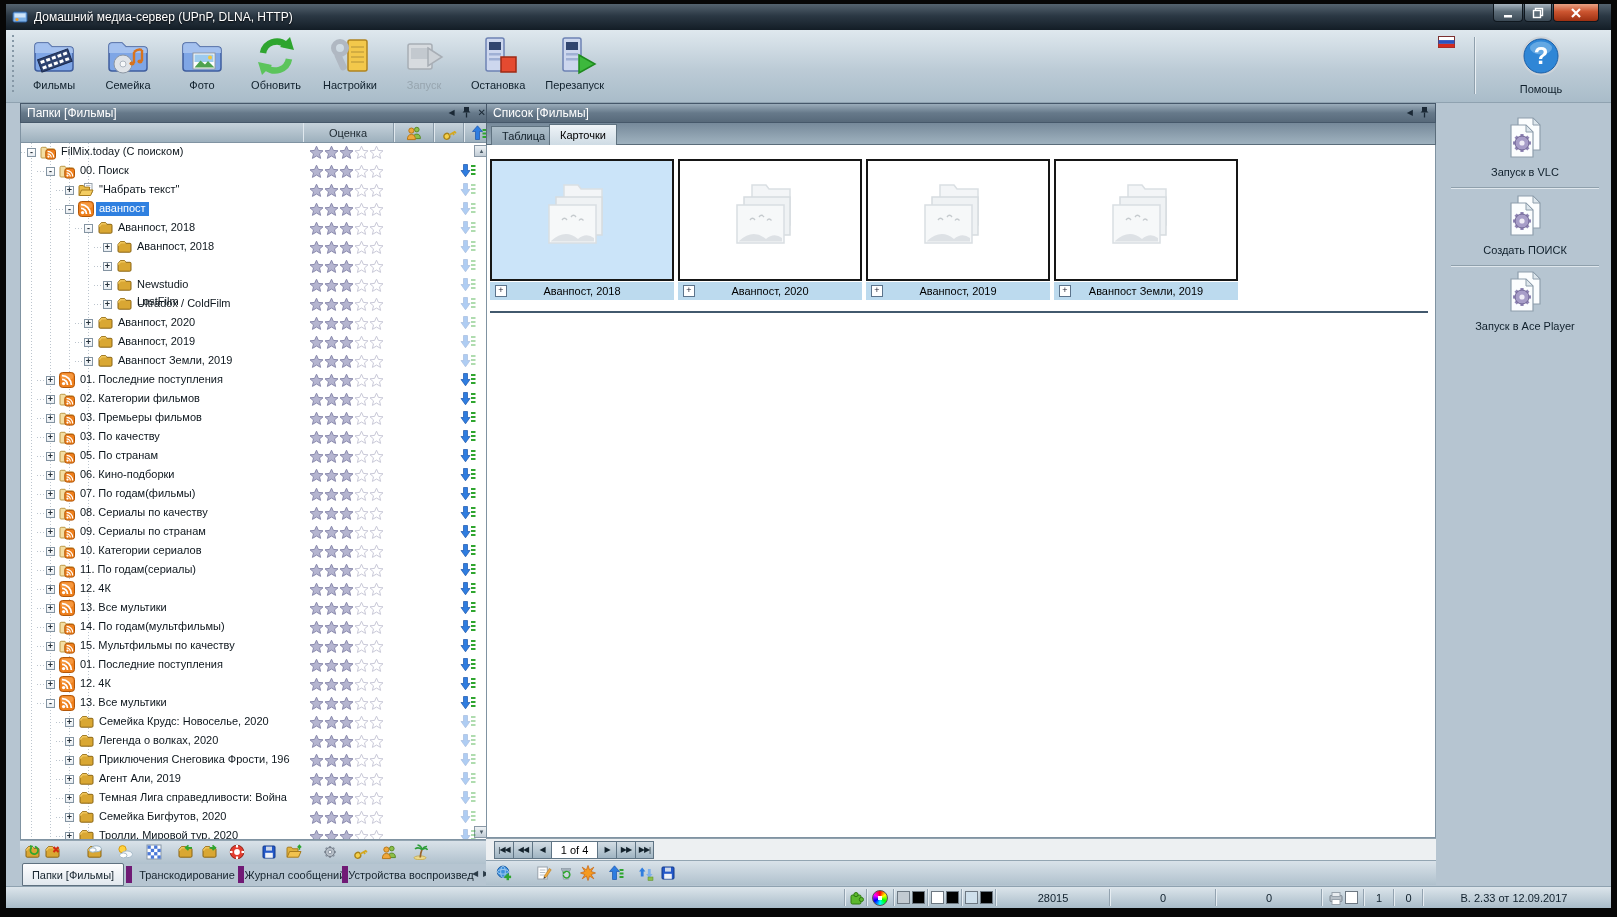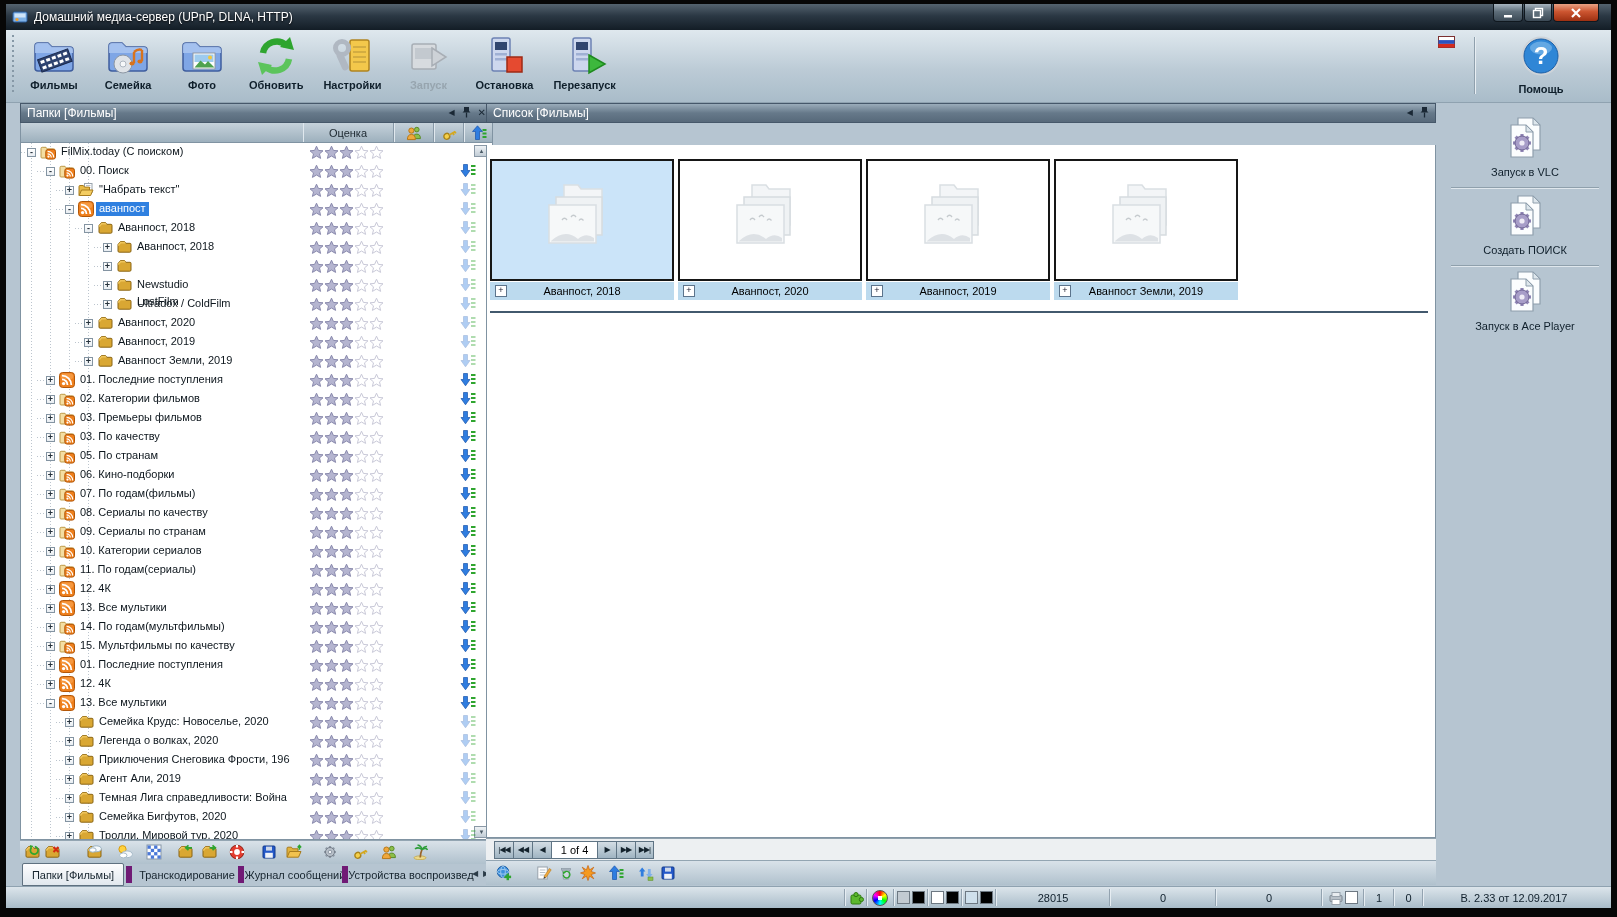--- a/index.html
+++ b/index.html
@@ -19,21 +19,21 @@
   .wbtn.close{width:46px;background:linear-gradient(#e9a183,#cc5530 45%,#9d3012);}
 
   
   .toolbar{position:absolute;left:0;top:26px;width:100%;height:73px;box-sizing:border-box;
     background:linear-gradient(180deg,#dfe8ee,#bccbd6 55%,#a9bcc9);border-bottom:1px solid #8fa2b0;display:flex;}
   .grip{width:6px;height:60px;margin:5px 1px 0 4px;
     background-image:repeating-linear-gradient(to bottom,#8698a6 0 2px,transparent 2px 5px);
     background-size:2px 100%;background-repeat:no-repeat;background-position:center;}
   .tbbtn{display:flex;flex-direction:column;align-items:center;padding:3px 10px 0;min-width:54px;}
   .tbbtn .tbicon{width:46px;height:46px;display:block;}
-  .tblabel{font-size:11px;color:#0f1f2b;margin-top:0;white-space:nowrap;font-weight:bold;}
+  .tblabel{font-size:11px;color:#0f1f2b;margin-top:0;white-space:nowrap;}
   .tbbtn.disabled .tblabel{color:#97a5af;}
   .flagwrap{position:absolute;right:156px;top:4px;width:17px;height:12px;}
   .tbvsep{position:absolute;right:136px;top:7px;width:1px;height:57px;background:#8fa0ad;box-shadow:1px 0 0 #e8eef3;}
   .helpbtn{position:absolute;right:28px;top:3px;display:flex;flex-direction:column;align-items:center;width:84px;}
   .helpbtn svg{width:46px;height:46px;}
 
   
   .main{position:absolute;left:0;top:99px;width:100%;height:783px;background:#b6c5d1;}
   .panel{position:absolute;top:0;height:783px;}
   #folders-panel{left:14px;width:473px;}
@@ -1829,20 +1829,24 @@
       <div class="phead">
         <span>Список [Фильмы]</span>
         <span class="hicons">
           <span class="hico">◀</span>
           <span><svg width="9" height="12" viewBox="0 0 9 12">
                 <path d="M2 1 h5 v4 l1.5 1.5 h-8 L2 5 z" fill="#1a2835"></path>
                 <line x1="4.5" y1="6.5" x2="4.5" y2="11.5" stroke="#1a2835" stroke-width="1.3"></line>
               </svg></span>
         </span>
       </div>
+      <div class="vtabs" id="vtabs">
+          <div class="vtab" style="left: 4px;">Таблица</div>
+          <div class="vtab active" style="left: 62px;">Карточки</div>
+        </div>
       <div class="lcontent">
         <div id="cards">
             <div class="card sel" style="left: 3px;">
               <div class="cimg">
                 <svg width="96" height="86" viewBox="0 0 96 86">
                   <g fill="#f3f5f7" stroke="#dadfe3" stroke-width="1.5">
                     <path d="M30 8 h14 l3 4 h21 v36 h-38 z"></path>
                   </g>
                   <rect x="22" y="20" width="46" height="38" fill="#eff2f4" stroke="#d6dbdf" stroke-width="1.5"></rect>
                   <rect x="15" y="28" width="47" height="38" fill="#f6f8f9" stroke="#d9dee2" stroke-width="1.5"></rect>

